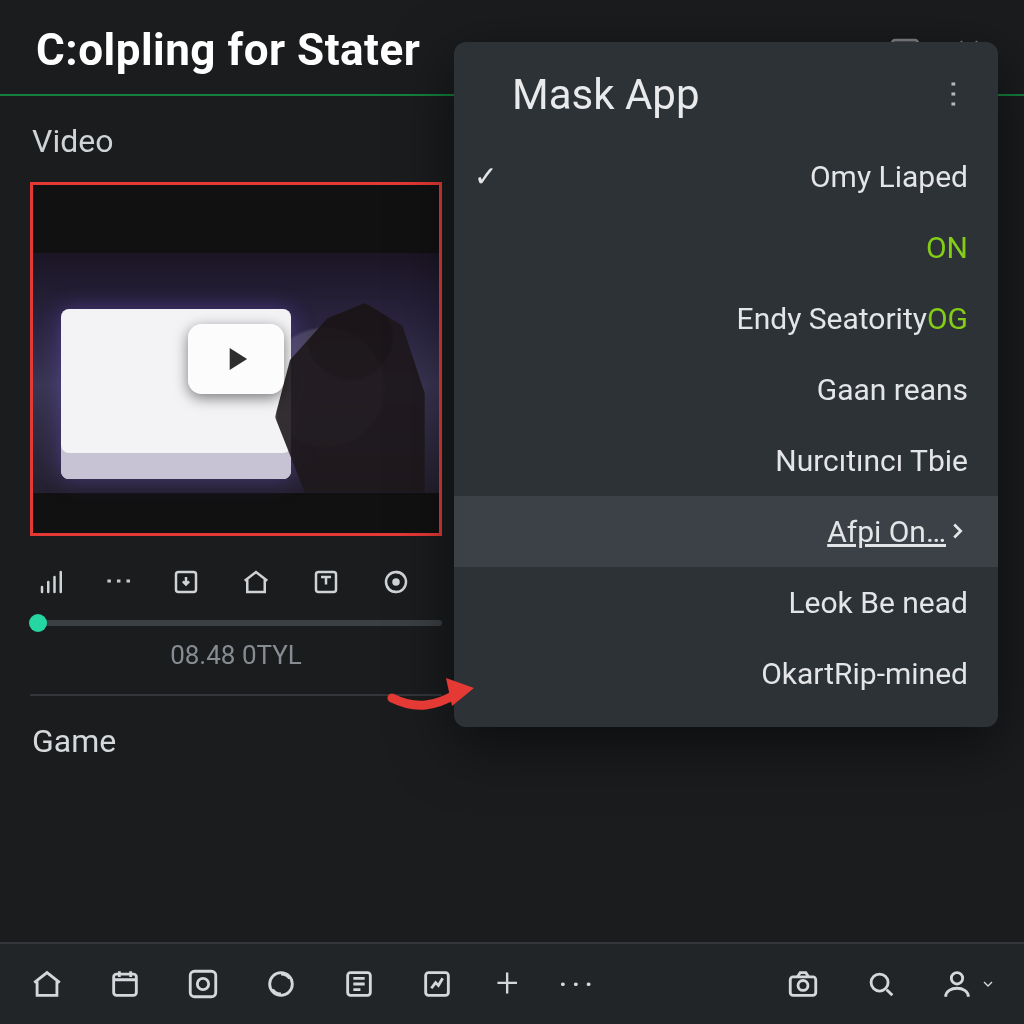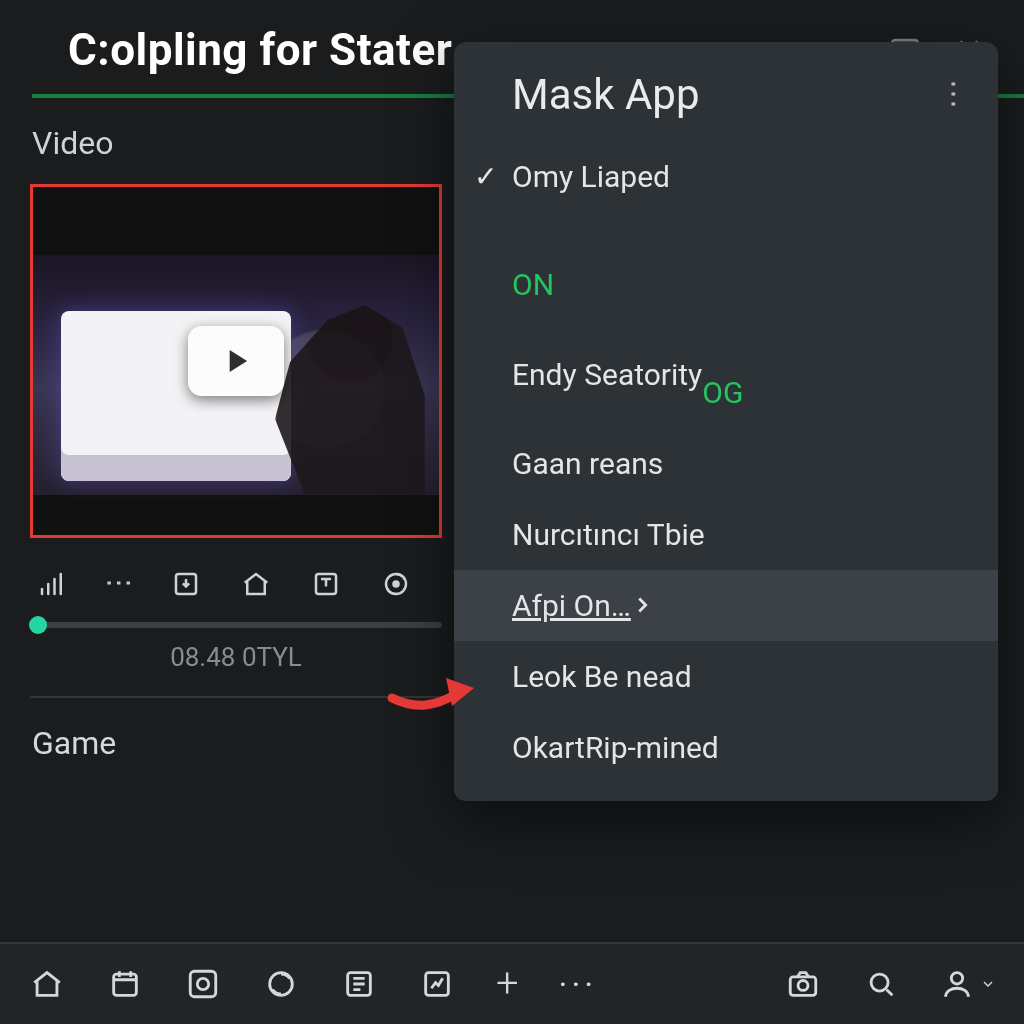--- a/index.html
+++ b/index.html
@@ -10,22 +10,21 @@
     color: #e8e8e8;
     position: relative;
   }
 
   
   .app-header {
     padding: 24px 36px 18px 36px;
     display: flex;
     align-items: center;
     justify-content: space-between;
-    border-bottom: 4px solid #15803d;
-    margin-left: 32px;
+    border-bottom: 2px solid #15803d;
   }
   .app-title {
     font-size: 44px;
     font-weight: 700;
     letter-spacing: 0.5px;
     color: #fff;
   }
   .header-actions {
     display: flex; gap: 26px; align-items: center;
     opacity: 0.55;
@@ -128,34 +127,34 @@
   }
   .menu-title-row{
     display:flex; align-items:center; justify-content:space-between;
     padding: 18px 28px 22px 58px;
   }
   .menu-title { font-size:42px; color:#e9eaec; }
   .menu-more { color:#b5b9bd; font-size:30px; letter-spacing:1px; }
   .menu-more-dots{ display:inline-block; transform: rotate(90deg); }
 
   .menu-item {
-    display:flex; align-items:center; justify-content:flex-start;
+    display:flex; align-items:center; justify-content:flex-end;
     padding: 18px 30px 18px 58px;
     font-size: 30px; color:#e3e5e7;
     position:relative;
   }
   .menu-item .left { display:flex; align-items:center; gap:16px; }
   .menu-item.checked::before{
     content:"✓"; position:absolute; left:20px; font-size:28px; color:#e3e5e7;
   }
   .menu-item.highlight {
     background:#3b4146;
     text-decoration:underline;
   }
-  .menu-item .right-val { color:#22c55e; font-size:30px;margin-top:37px; }
+  .menu-item .right-val { color:#84cc16; font-size:30px; }
   .chevron svg{ width:22px;height:22px; stroke:#e3e5e7; fill:none; stroke-width:3;}
 
   
   .red-arrow {
     position:absolute; top:658px; left:386px; z-index:30;
   }
   .red-arrow svg { width:90px; height:70px; }
 
   
   .bottom-bar {

